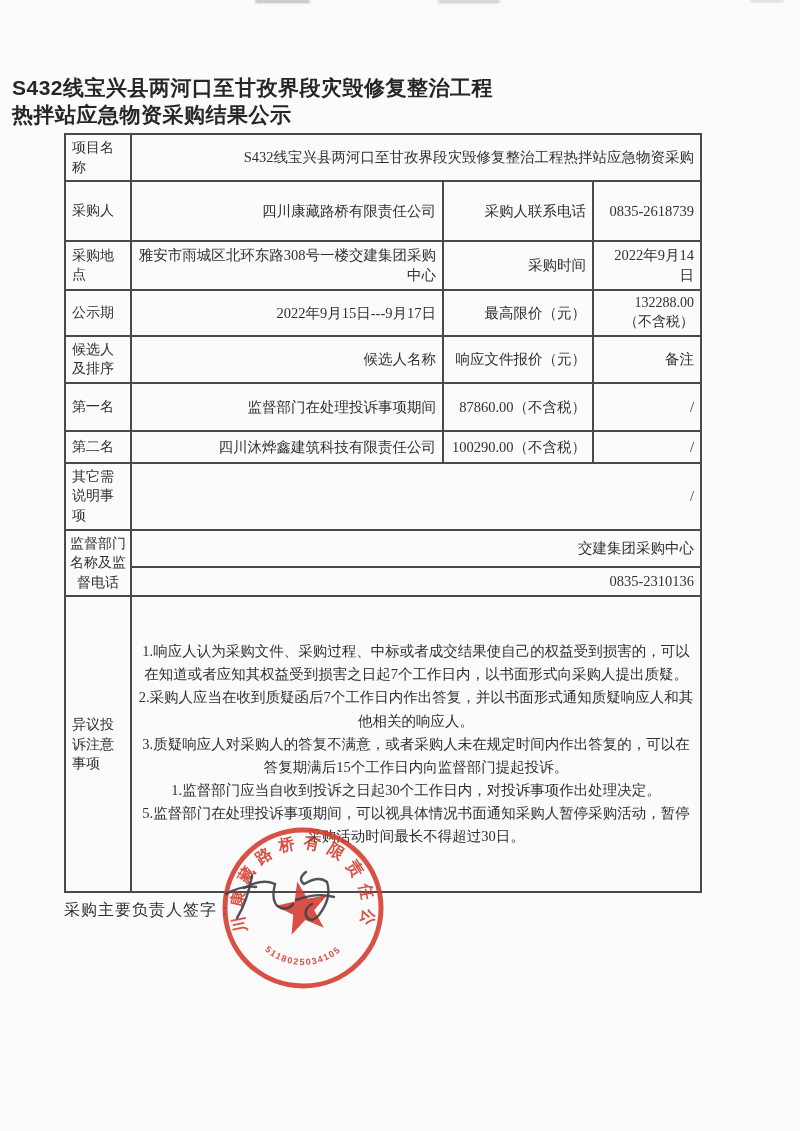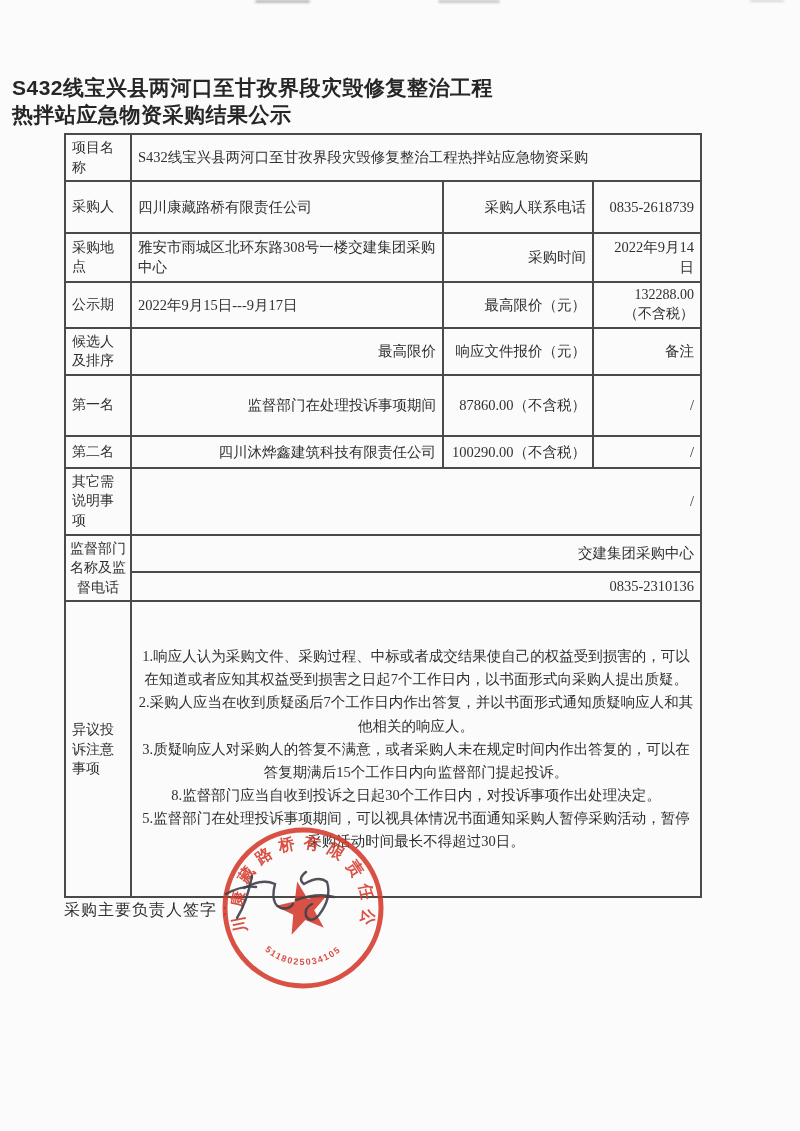--- a/index.html
+++ b/index.html
@@ -39,21 +39,21 @@
   table.doc td{
     border:2px solid #4a4a48;
     vertical-align:middle;
     padding:3px 6px;
     line-height:1.4;
     overflow:hidden;
   }
   td.lbl{padding:3px 3px 3px 4px;font-size:14px;text-align:left;}
   td.lbl.ctr{text-align:center;padding:3px 1px;}
   td.c{text-align:right;}
-  td.l{text-align:left;}
+  td.l{text-align:right;}
   .price2 div{line-height:1.35;}
   td.notes-cell{vertical-align:middle;padding:6px 10px 6px 8px;}
   .note-item{line-height:1.6;text-align:center;}
 
   .sig-line{
     position:absolute;left:64px;top:880px;
     font-size:16px;color:#2f2f2f;letter-spacing:1px;margin-top:20px;
   }
 
   .stamp{position:absolute;left:208px;top:813px;width:190px;height:190px;opacity:.88;filter:blur(.3px);}
@@ -83,21 +83,21 @@
       <col style="width:66px">
         <col style="width:312px">
         <col style="width:150px">
         <col style="width:108px">
     </colgroup>
     <tbody>
       <tr style="height:40px">
         <td class="lbl">项目名称</td>
         <td colspan="3" class="l">S432线宝兴县两河口至甘孜界段灾毁修复整治工程热拌站应急物资采购</td>
       </tr>
-      <tr style="height:52px">
+      <tr style="height:60px">
         <td class="lbl">采购人</td>
         <td class="l">四川康藏路桥有限责任公司</td>
         <td class="c">采购人联系电话</td>
         <td class="c">0835-2618739</td>
       </tr>
       <tr style="height:46px">
         <td class="lbl">采购地点</td>
         <td class="l">雅安市雨城区北环东路308号一楼交建集团采购中心</td>
         <td class="c">采购时间</td>
         <td class="c">2022年9月14日</td>
@@ -106,25 +106,25 @@
         <td class="lbl">公示期</td>
         <td class="l">2022年9月15日---9月17日</td>
         <td class="c">最高限价（元）</td>
         <td class="c price2" style="font-size:14px">
           <div>132288.00</div>
           <div>（不含税）</div>
         </td>
       </tr>
       <tr style="height:45px">
         <td class="lbl">候选人及排序</td>
-        <td class="c">最高限价</td>
+        <td class="c">候选人名称</td>
         <td class="c">响应文件报价（元）</td>
         <td class="c">备注</td>
       </tr>
-      <tr style="height:61px">
+      <tr style="height:48px">
         <td class="lbl">第一名</td>
         <td class="c">监督部门在处理投诉事项期间</td>
         <td class="c">87860.00（不含税）</td>
         <td class="c">/</td>
       </tr>
       <tr style="height:32px">
         <td class="lbl">第二名</td>
         <td class="c">四川沐烨鑫建筑科技有限责任公司</td>
         <td class="c">100290.00（不含税）</td>
         <td class="c">/</td>
@@ -139,21 +139,21 @@
       </tr>
       <tr style="height:24px">
         <td colspan="3" class="c">0835-2310136</td>
       </tr>
       <tr style="height:296px">
         <td class="lbl">异议投诉注意事项</td>
         <td colspan="3" class="notes-cell">
           <div class="note-item">1.响应人认为采购文件、采购过程、中标或者成交结果使自己的权益受到损害的，可以在知道或者应知其权益受到损害之日起7个工作日内，以书面形式向采购人提出质疑。</div>
           <div class="note-item">2.采购人应当在收到质疑函后7个工作日内作出答复，并以书面形式通知质疑响应人和其他相关的响应人。</div>
           <div class="note-item">3.质疑响应人对采购人的答复不满意，或者采购人未在规定时间内作出答复的，可以在答复期满后15个工作日内向监督部门提起投诉。</div>
-          <div class="note-item">8.监督部门应当自收到投诉之日起30个工作日内，对投诉事项作出处理决定。</div>
+          <div class="note-item">1.监督部门应当自收到投诉之日起30个工作日内，对投诉事项作出处理决定。</div>
           <div class="note-item">5.监督部门在处理投诉事项期间，可以视具体情况书面通知采购人暂停采购活动，暂停采购活动时间最长不得超过30日。</div>
         </td>
       </tr>
     </tbody>
   </table>
 
   <div class="sig-line">采购主要负责人签字：</div>
 
   <svg class="stamp" viewBox="0 0 190 190">
     <circle cx="95" cy="95" r="78" fill="none" stroke="#d5392b" stroke-width="5"></circle>

